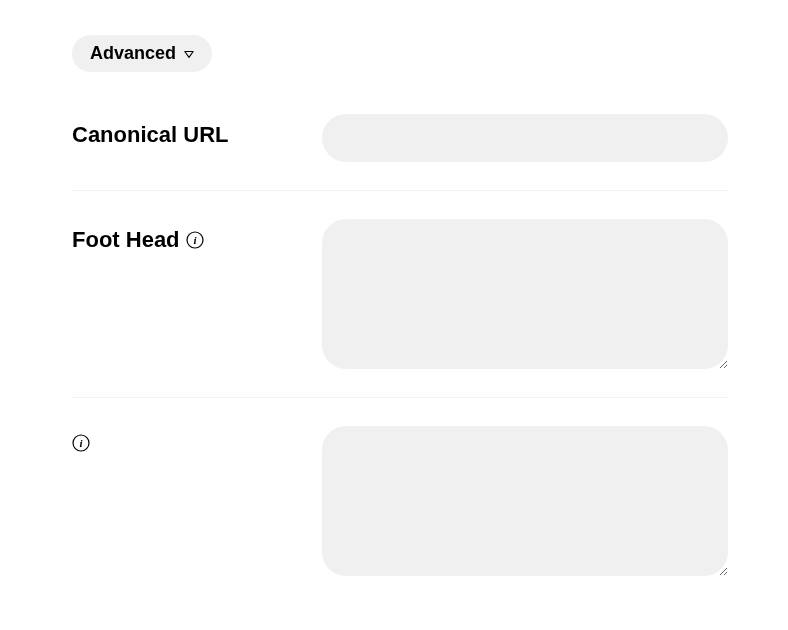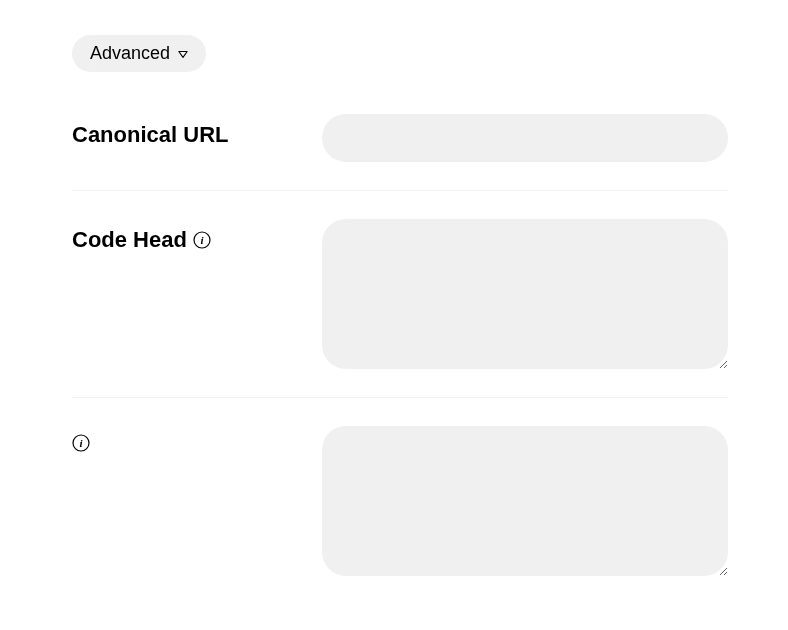--- a/index.html
+++ b/index.html
@@ -14,21 +14,21 @@
       height: 630px;
       padding: 35px 60px 35px 72px;
     }
     .section-toggle {
       display: inline-flex;
       align-items: center;
       gap: 8px;
       background: #f0f0f0;
       border-radius: 20px;
       padding: 8px 18px;
-      font-weight: 400;
+      font-weight: 700;
       font-size: 18px;
       color: #000;
       cursor: pointer;
       border: none;
     }
     .triangle-outline {
       width: 10px;
       height: 10px;
     }
     .fields {
@@ -103,21 +103,21 @@
 
   <div class="field-row">
     <div class="field-label">
       <span>Canonical URL</span>
     </div>
     <input type="text" class="text-input" value="" style="">
   </div>
 
   <div class="field-row">
     <div class="field-label">
-      <span>Code Head</span>
+      <span>Foot Head</span>
       <svg class="info-icon" viewBox="0 0 18 18">
         <circle cx="9" cy="9" r="8" fill="none" stroke="#000" stroke-width="1.2"></circle>
         <text x="9" y="13" text-anchor="middle" font-size="11" font-style="italic" font-family="Georgia, serif" fill="#000">i</text>
       </svg>
     </div>
     <textarea class="textarea-input" style=""></textarea>
   </div>
 
   <div class="field-row">
     <div class="field-label">

